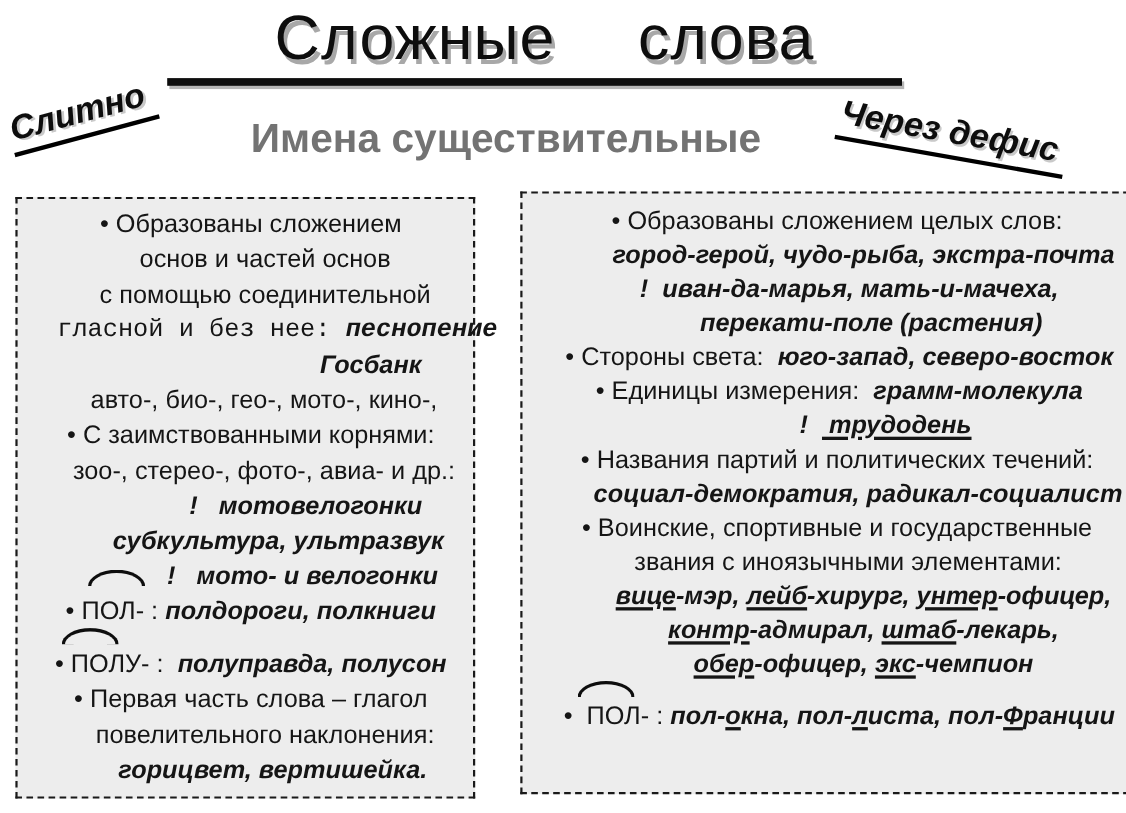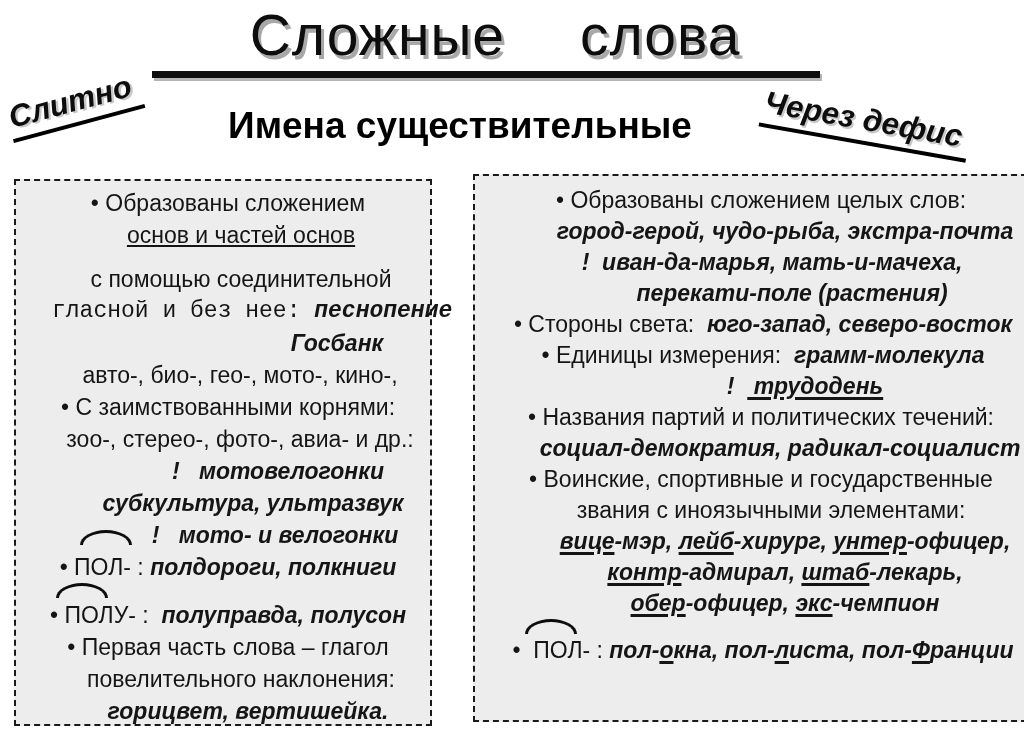--- a/index.html
+++ b/index.html
@@ -13,21 +13,21 @@
     position:absolute;left:0;top:2px;width:990px;text-align:center;
     font-size:57px;font-weight:normal;letter-spacing:1px;word-spacing:58px;
     color:#0d0d0d;text-shadow:3px 4px 0 #a8a8a8;white-space:pre;
   }
   .title-underline{
     position:absolute;left:152px;top:71px;width:668px;height:7px;
     background:#0d0d0d;box-shadow:2px 3px 0 #b5b5b5;
   }
   .subtitle{
     position:absolute;left:130px;top:105px;width:660px;text-align:center;
-    font-size:37px;font-weight:bold;color:#000000;white-space:pre;
+    font-size:37px;font-weight:bold;color:#737373;white-space:pre;
   }
   .slant-label{
     position:absolute;font-size:31px;font-weight:bold;font-style:italic;
     color:#0d0d0d;border-bottom:4px solid #000;padding:0 8px 3px 2px;
     white-space:pre;text-shadow:2px 2px 0 #c9c9c9;
   }
   .label-left{left:14px;top:100px;transform:rotate(-15deg);transform-origin:left bottom;}
   .label-right{left:766px;top:84px;transform:rotate(10deg);transform-origin:left top;}
   
   .panel{
@@ -59,22 +59,22 @@
 <body style="--box-bg: #ededed;">
 
 <div class="title">Сложные слова</div>
 <div class="title-underline"></div>
 <div class="slant-label label-left">Слитно</div>
 <div class="subtitle">Имена существительные</div>
 <div class="slant-label label-right">Через дефис</div>
 
 <div class="panel panel-left">
     <div class="line"><span class="s-n">• Образованы сложением</span></div>
-    <div class="line" style="padding-left: 26px; text-decoration: underline;"><span class="s-n">основ и частей основ</span></div>
-    <div class="line" style="padding-left: 26px; margin-top: 12px;"><span class="s-n">с помощью соединительной</span></div>
+    <div class="line" style="padding-left: 26px;"><span class="s-n">основ и частей основ</span></div>
+    <div class="line" style="padding-left: 26px;"><span class="s-n">с помощью соединительной</span></div>
     <div class="line" style="padding-left: 26px; font-family: Liberation Mono, monospace;"><span class="s-n">гласной и без нее: </span><span class="s-bi">песнопение</span></div>
     <div class="line" style="padding-left: 218px;"><span class="s-bi">Госбанк</span></div>
     <div class="line" style="padding-left: 24px;"><span class="s-n">авто-, био-, гео-, мото-, кино-,</span></div>
     <div class="line"><span class="s-n">• С заимствованными корнями:</span></div>
     <div class="line" style="padding-left: 24px;"><span class="s-n">зоо-, стерео-, фото-, авиа- и др.:</span></div>
     <div class="line" style="padding-left: 100px;"><span class="s-bi">!   мотовелогонки</span></div>
     <div class="line" style="padding-left: 50px;"><span class="s-bi">субкультура, ультразвук</span></div>
     <div class="line" style="padding-left: 22px;"><span class="arc"></span><span class="s-bi">!   мото- и велогонки</span></div>
     <div class="line"><span class="s-n">• ПОЛ- : </span><span class="s-bi">полдороги, полкниги</span></div>
     <div class="line arc-row" style="padding-left: 30px;"><span class="arc"></span></div>

